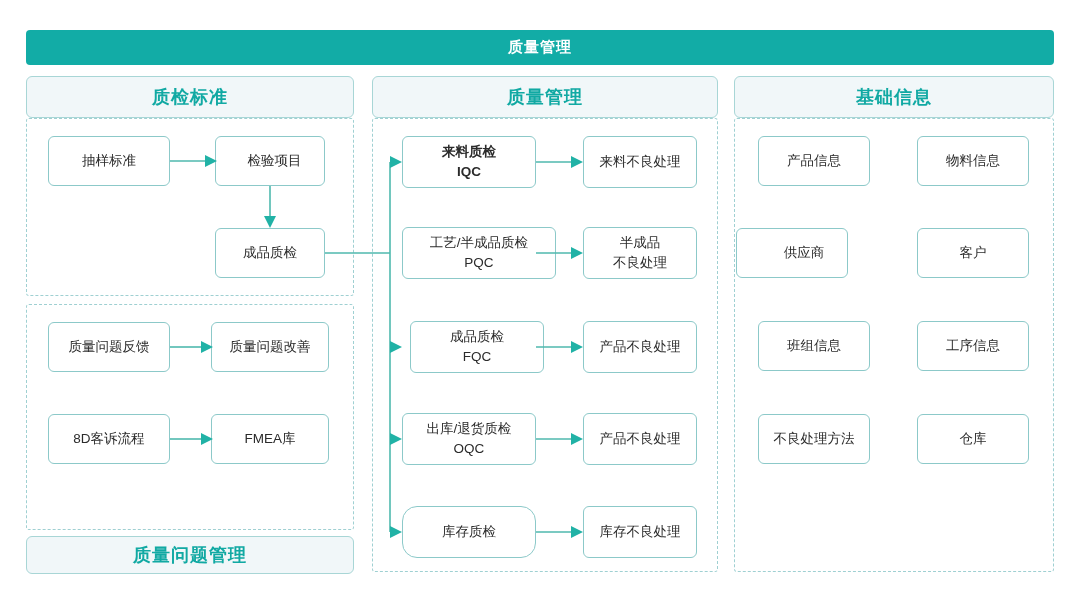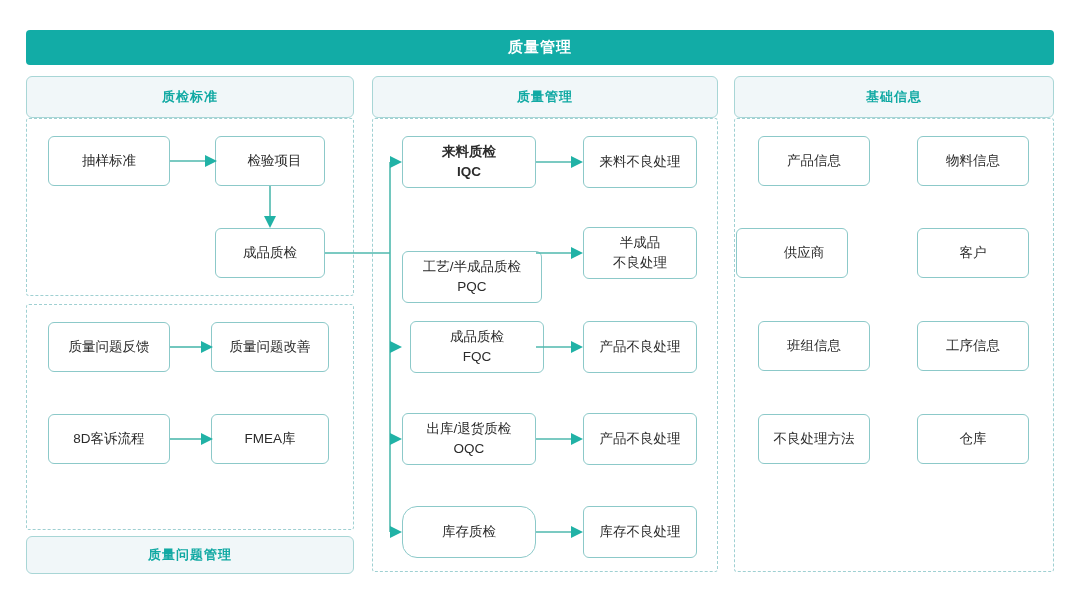--- a/index.html
+++ b/index.html
@@ -45,21 +45,21 @@
   .sec-header {
     position: absolute;
     height: 42px;
     background: #f1f7f9;
     border: 1px solid #a8d6d6;
     border-radius: 6px;
     display: flex;
     align-items: center;
     justify-content: center;
     color: #11a9a3;
-    font-size: 13px;
+    font-size: 18px;
     font-weight: bold;
     letter-spacing: 1px;
     box-sizing: border-box;
   }
 
   
   .dash-box {
     position: absolute;
     border: 1px dashed #9fd0d2;
     border-radius: 3px;
@@ -164,21 +164,21 @@
   </div>
 
   <div class="node" style="left:402px; top:136px; width:134px; height:52px;font-weight:bold;">
     <span>来料质检
 IQC</span>
   </div>
   <div class="node" style="left:583px; top:136px; width:114px; height:52px;">
     <span>来料不良处理</span>
   </div>
 
-  <div class="node" style="left:402px; top:227px; width:140px; height:52px;margin-top:24px;">
+  <div class="node" style="left:402px; top:227px; width:154px; height:52px;">
     <span>工艺/半成品质检
 PQC</span>
   </div>
   <div class="node" style="left:583px; top:227px; width:114px; height:52px;">
     <span>半成品
 不良处理</span>
   </div>
 
   <div class="node" style="left:402px; top:321px; width:134px; height:52px;margin-left:8px;">
     <span>成品质检

